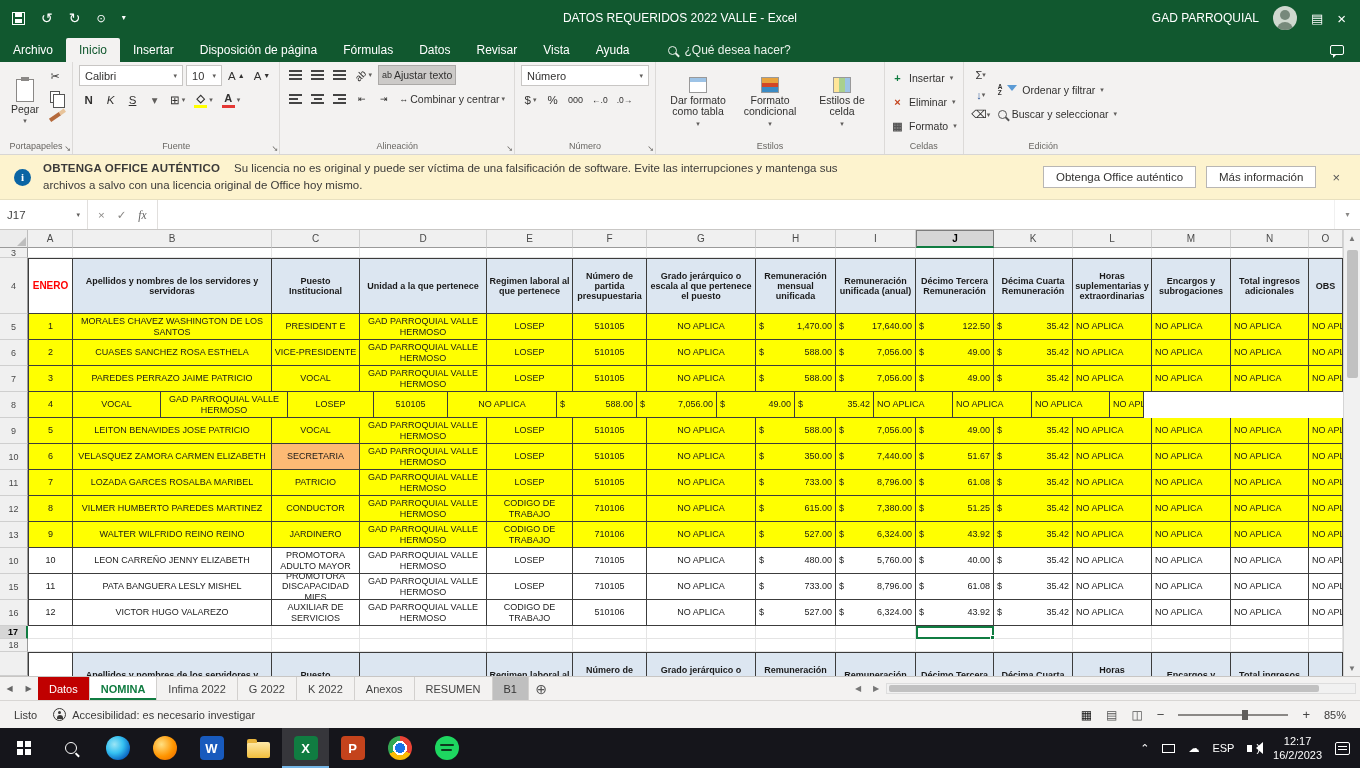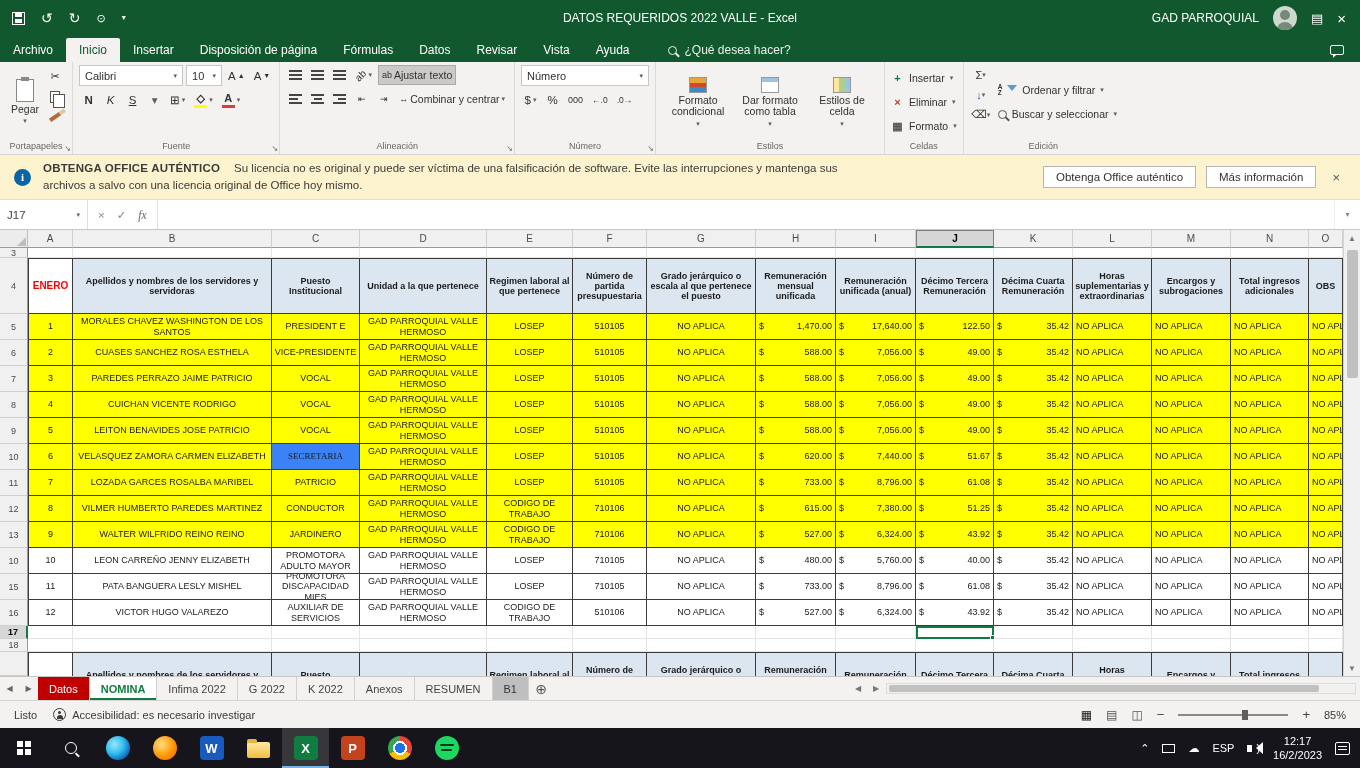--- a/index.html
+++ b/index.html
@@ -337,27 +337,27 @@
         <span class="sbtn" style="font-size:8.5px">.0→</span>
       </div>
     </div>
     <div class="rg-label">Número</div>
     <span class="launcher">↘</span>
   </div>
 
   <div class="rgroup">
     <div class="rg-body">
       <div class="stylebtn">
+        <span class="sticon tbl"></span>
+        <span>Dar formato como tabla</span>
+        <span class="arr">▾</span>
+      </div>
+      <div class="stylebtn">
         <span class="sticon cf"></span>
         <span>Formato condicional</span>
-        <span class="arr">▾</span>
-      </div>
-      <div class="stylebtn">
-        <span class="sticon tbl"></span>
-        <span>Dar formato como tabla</span>
         <span class="arr">▾</span>
       </div>
       <div class="stylebtn">
         <span class="sticon cs"></span>
         <span>Estilos de celda</span>
         <span class="arr">▾</span>
       </div>
     </div>
     <div class="rg-label">Estilos</div>
   </div>
@@ -580,21 +580,20 @@
             <span class="val">35.42</span>
           </div>
           <div class="cell data left" style="width: 79px; background: rgb(255, 255, 0);">NO APLICA</div>
           <div class="cell data left" style="width: 79px; background: rgb(255, 255, 0);">NO APLICA</div>
           <div class="cell data left" style="width: 78px; background: rgb(255, 255, 0);">NO APLICA</div>
           <div class="cell data clipx" style="width: 34px; background: rgb(255, 255, 0);">NO APLICA</div>
         </div>
         <div class="g-row" style="height: 26px;">
           <div class="rowhdr">8</div>
           <div class="cell data bl" style="width: 45px; background: rgb(255, 255, 0);">4</div>
-          <div class="cell data" style="width: 199px; background: rgb(255, 255, 0);">CUICHAN VICENTE RODRIGO</div>
           <div class="cell data" style="width: 88px; background: rgb(255, 255, 0);">VOCAL</div>
           <div class="cell data" style="width: 127px; background: rgb(255, 255, 0);">GAD PARROQUIAL VALLE HERMOSO</div>
           <div class="cell data" style="width: 86px; background: rgb(255, 255, 0);">LOSEP</div>
           <div class="cell data" style="width: 74px; background: rgb(255, 255, 0);">510105</div>
           <div class="cell data" style="width: 109px; background: rgb(255, 255, 0);">NO APLICA</div>
           <div class="cell data money" style="width: 80px; background: rgb(255, 255, 0);">
             <span class="cur">$</span>
             <span class="val">588.00</span>
           </div>
           <div class="cell data money" style="width: 80px; background: rgb(255, 255, 0);">
@@ -641,28 +640,28 @@
           </div>
           <div class="cell data left" style="width: 79px; background: rgb(255, 255, 0);">NO APLICA</div>
           <div class="cell data left" style="width: 79px; background: rgb(255, 255, 0);">NO APLICA</div>
           <div class="cell data left" style="width: 78px; background: rgb(255, 255, 0);">NO APLICA</div>
           <div class="cell data clipx" style="width: 34px; background: rgb(255, 255, 0);">NO APLICA</div>
         </div>
         <div class="g-row" style="height: 26px;">
           <div class="rowhdr">10</div>
           <div class="cell data bl" style="width: 45px; background: rgb(255, 255, 0);">6</div>
           <div class="cell data" style="width: 199px; background: rgb(255, 255, 0);">VELASQUEZ ZAMORA CARMEN ELIZABETH</div>
-          <div class="cell data" style="width: 88px; background: #3b82f6; font-family: Liberation Serif, serif;">SECRETARIA</div>
+          <div class="cell data" style="width: 88px; background: #fdba74;">SECRETARIA</div>
           <div class="cell data" style="width: 127px; background: rgb(255, 255, 0);">GAD PARROQUIAL VALLE HERMOSO</div>
           <div class="cell data" style="width: 86px; background: rgb(255, 255, 0);">LOSEP</div>
           <div class="cell data" style="width: 74px; background: rgb(255, 255, 0);">510105</div>
           <div class="cell data" style="width: 109px; background: rgb(255, 255, 0);">NO APLICA</div>
           <div class="cell data money" style="width: 80px; background: rgb(255, 255, 0);">
             <span class="cur">$</span>
-            <span class="val">620.00</span>
+            <span class="val">350.00</span>
           </div>
           <div class="cell data money" style="width: 80px; background: rgb(255, 255, 0);">
             <span class="cur">$</span>
             <span class="val">7,440.00</span>
           </div>
           <div class="cell data money" style="width: 78px; background: rgb(255, 255, 0);">
             <span class="cur">$</span>
             <span class="val">51.67</span>
           </div>
           <div class="cell data money" style="width: 79px; background: rgb(255, 255, 0);">

